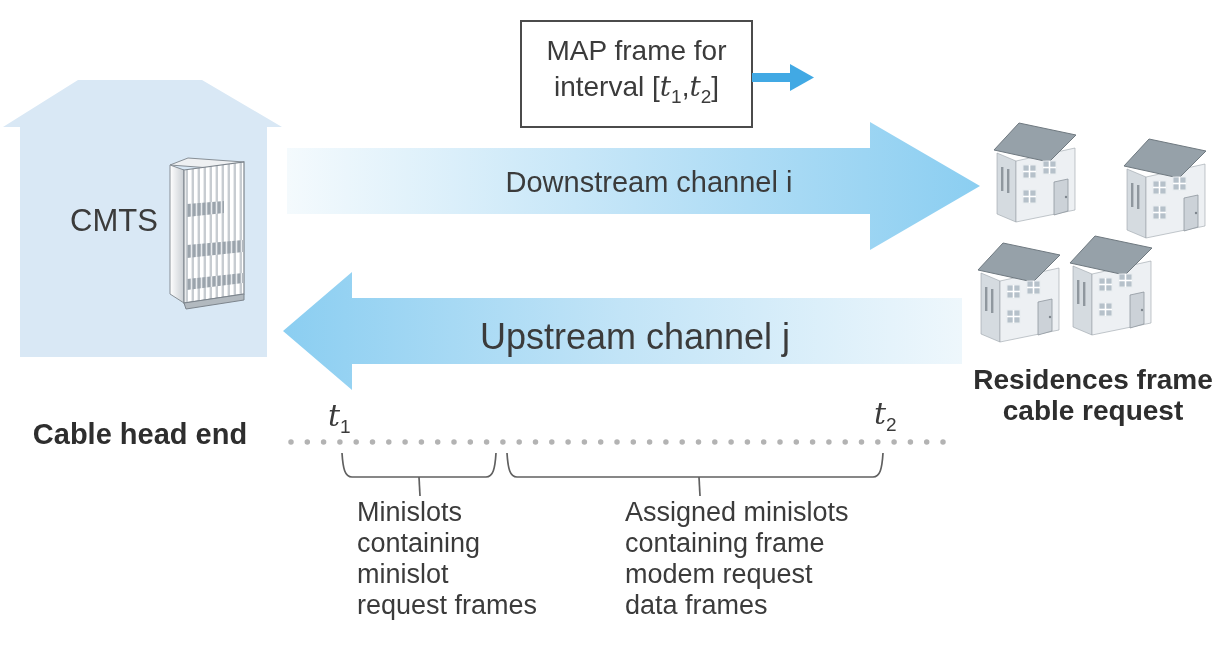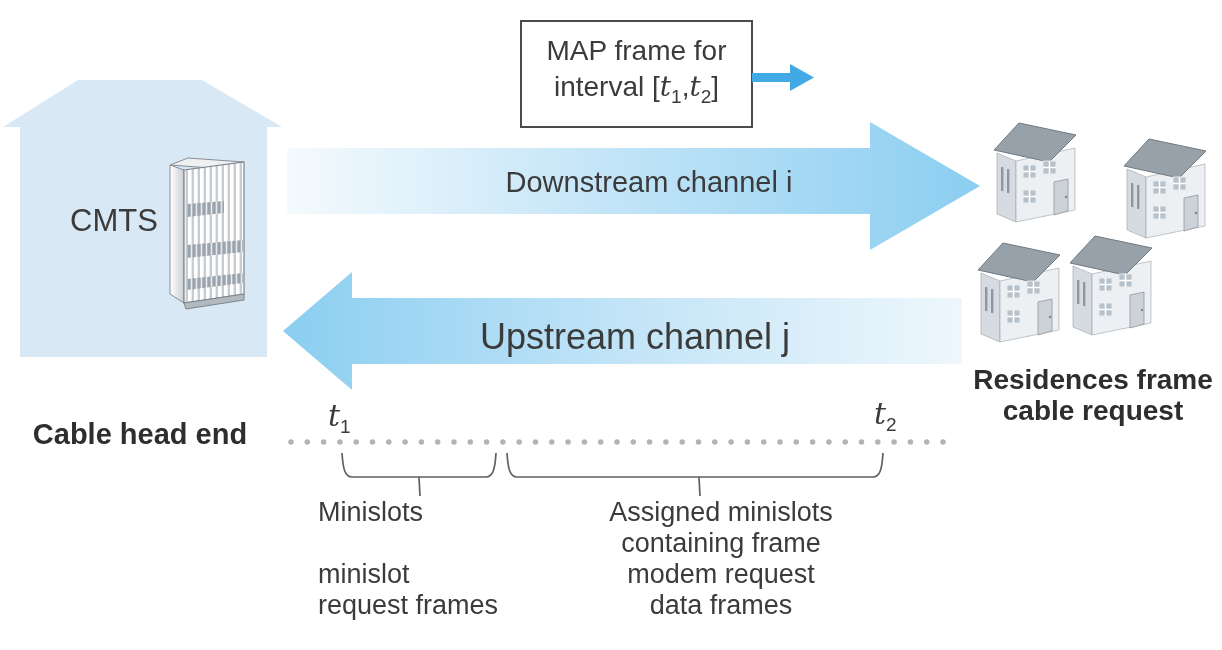--- a/index.html
+++ b/index.html
@@ -19,23 +19,23 @@
   .map-box sub,.t-mark sub{font-size:19px;font-style:normal;font-family:"Liberation Sans",sans-serif;}
   
   .ds-label{left:344px;top:166px;width:610px;font-size:29px;text-align:center;}
   .us-label{left:330px;top:316px;width:610px;font-size:36px;text-align:center;}
   
   .residences-caption{left:964px;top:364px;width:258px;font-size:28px;line-height:31px;text-align:center;}
   
   .t-mark{font-family:"DejaVu Serif",serif;font-style:italic;font-size:30px;}
   .t1{left:328px;top:398px;}
   .t2{left:874px;top:396px;}
-  .anno{font-size:27px;line-height:31px;}
+  .anno{font-size:27px;line-height:31px;margin-left:39px;}
   .request-label{left:318px;top:497px;width:220px;}
-  .assigned-label{left:586px;top:497px;width:270px;text-align:center;}
+  .assigned-label{left:586px;top:497px;width:270px;}
 </style>
 </head>
 <body>
 
 <div class="canvas">
 
   <svg class="abs" style="left:2px;top:78px" width="282" height="282">
     <polygon points="1,49 76,2 200,2 280,49 265,49 265,279 18,279 18,49" fill="#d9e8f5"></polygon>
   </svg>
 
@@ -142,21 +142,21 @@
     <g fill="none" stroke="#606060" stroke-width="1.7">
       <path d="M2,1 C3,17 5,25 12,25 L146,25 C153,25 155,17 156,1"></path>
       <path d="M79,25 L80,44"></path>
       <path d="M167,1 C168,17 170,25 177,25 L533,25 C540,25 542,17 543,1"></path>
       <path d="M359,25 L360,44"></path>
     </g>
   </svg>
 
   <div class="abs anno request-label">
     <span>Minislots</span><br>
-    <br>
+    <span>containing</span><br>
     <span>minislot</span><br>
     <span>request frames</span>
   </div>
   <div class="abs anno assigned-label">
     <span>Assigned minislots</span><br>
     <span>containing frame</span><br>
     <span>modem request</span><br>
     <span>data frames</span>
   </div>
 

